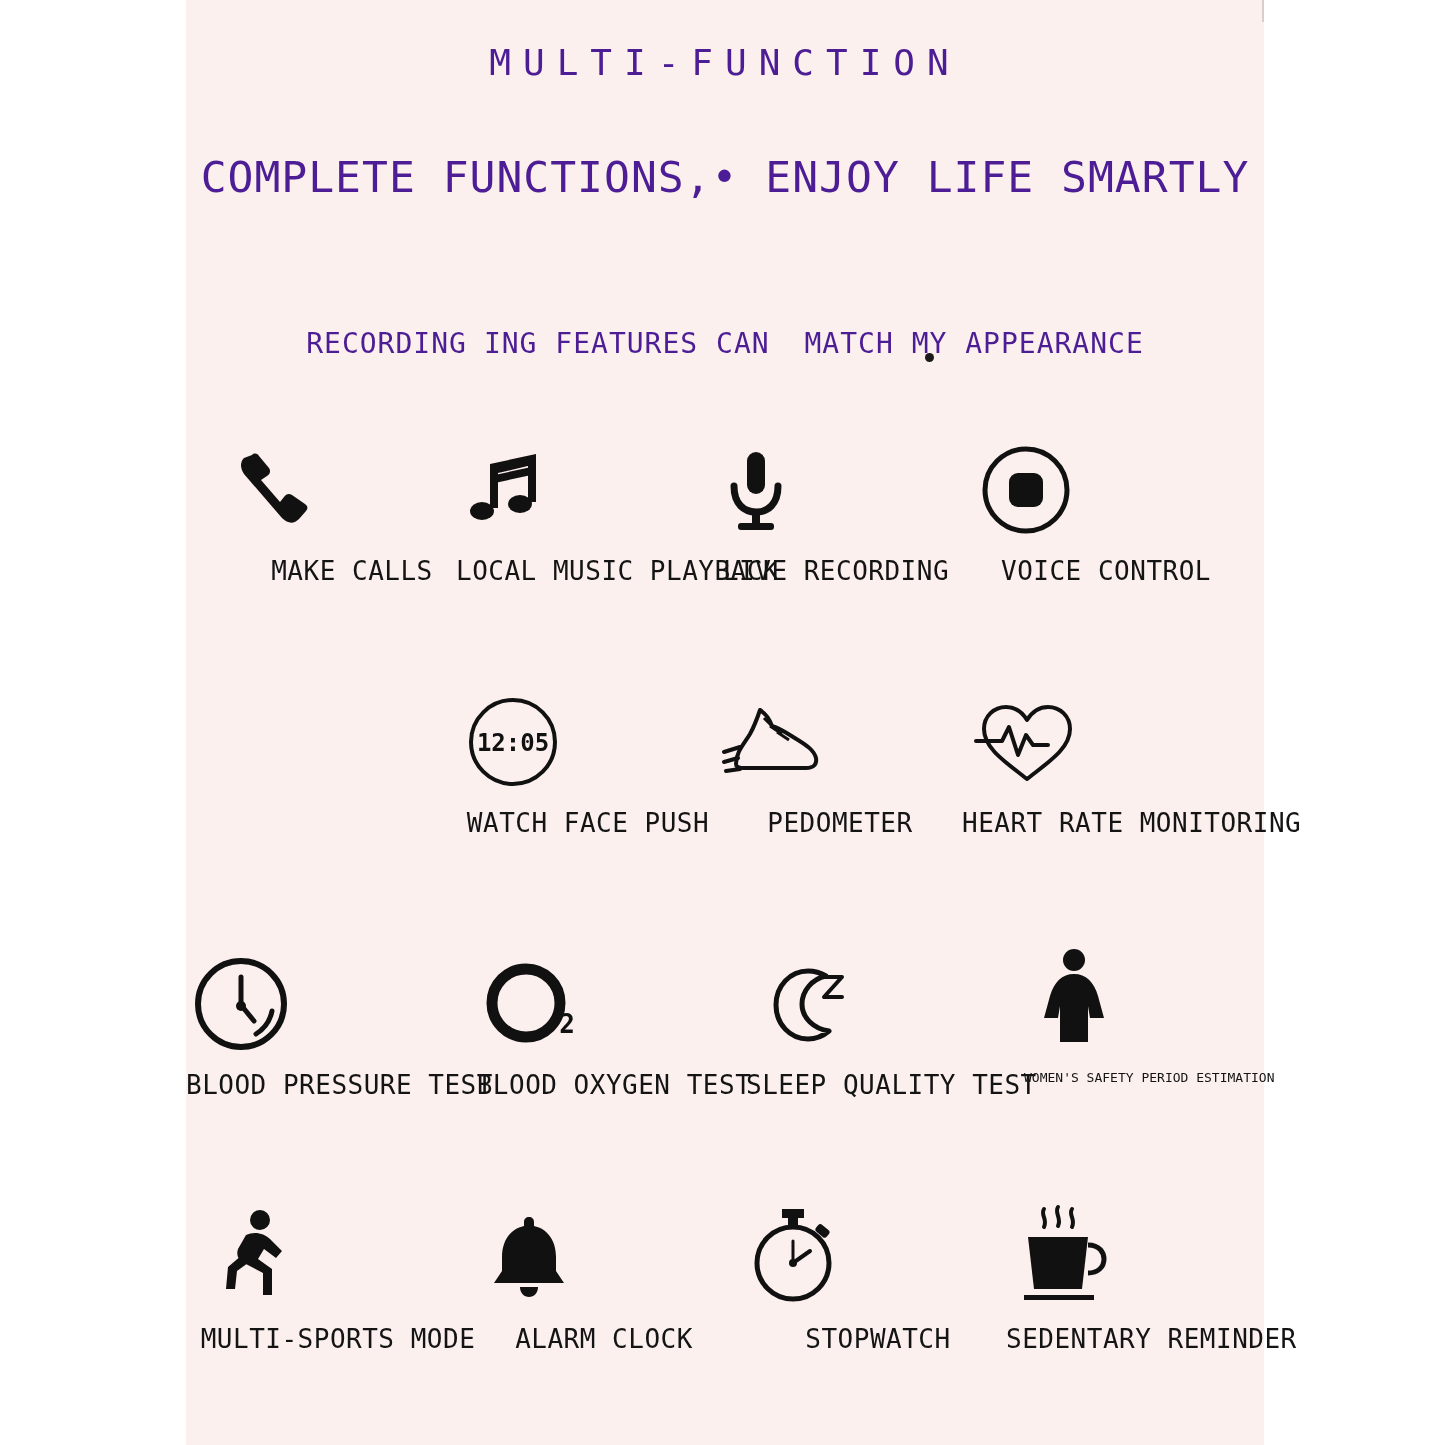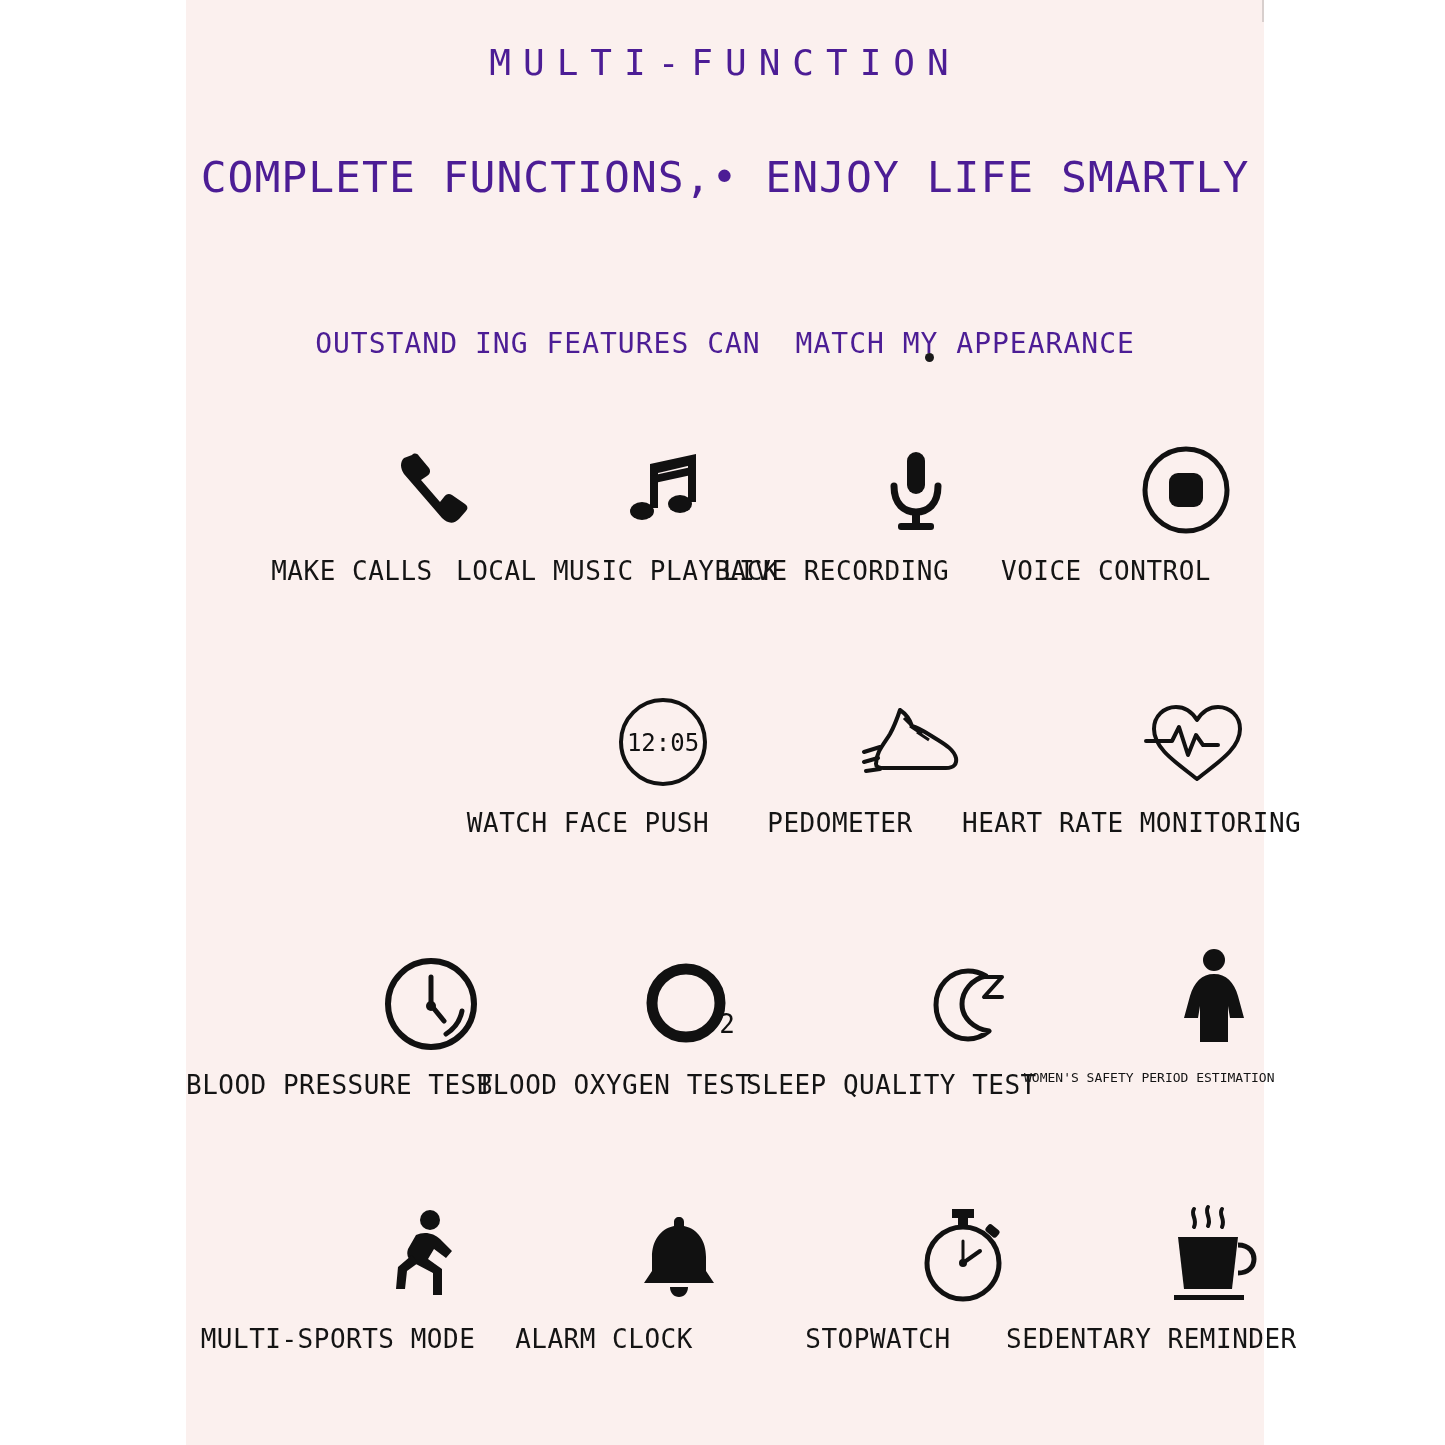--- a/index.html
+++ b/index.html
@@ -97,21 +97,22 @@
     position: absolute;
     top: 0;
     width: 260px;
     height: 252px;
     text-align: center;
   }
   .ico {
     height: 120px;
     display: flex;
     align-items: center;
-    justify-content: flex-end;
+    justify-content: flex-start;
+    font-weight: bold;
   }
   .lbl {
     margin-top: 6px;
     font-size: 26px;
     letter-spacing: 0.5px;
     color: #141414;
     white-space: nowrap;
     font-family: "DejaVu Sans Mono", monospace;
   }
   .lbl.small {
@@ -122,21 +123,21 @@
 </style>
 </head>
 <body>
 
 <div id="page">
   <div id="sheet">
     <div id="edge-line"></div>
 
     <div class="hdr" id="title">MULTI-FUNCTION</div>
     <div class="hdr" id="headline">COMPLETE FUNCTIONS,• ENJOY LIFE SMARTLY</div>
-    <div class="hdr" id="sub2"><span>OUTSTAND</span><span class="u">ING FEATURES </span><span>CAN </span><span class="u">MATCH MY APPEARANCE</span></div>
+    <div class="hdr" id="sub2"><span>RECORDING</span><span class="u">ING FEATURES </span><span>CAN </span><span class="u">MATCH MY APPEARANCE</span></div>
     <div id="stray-dot"></div>
   </div>
 
   <div class="grid">
 
     <div class="row" style="top:0;">
 
       <div class="cell" style="left:36px;">
         <div class="ico">
           <svg width="100" height="100" viewBox="0 0 100 100">

